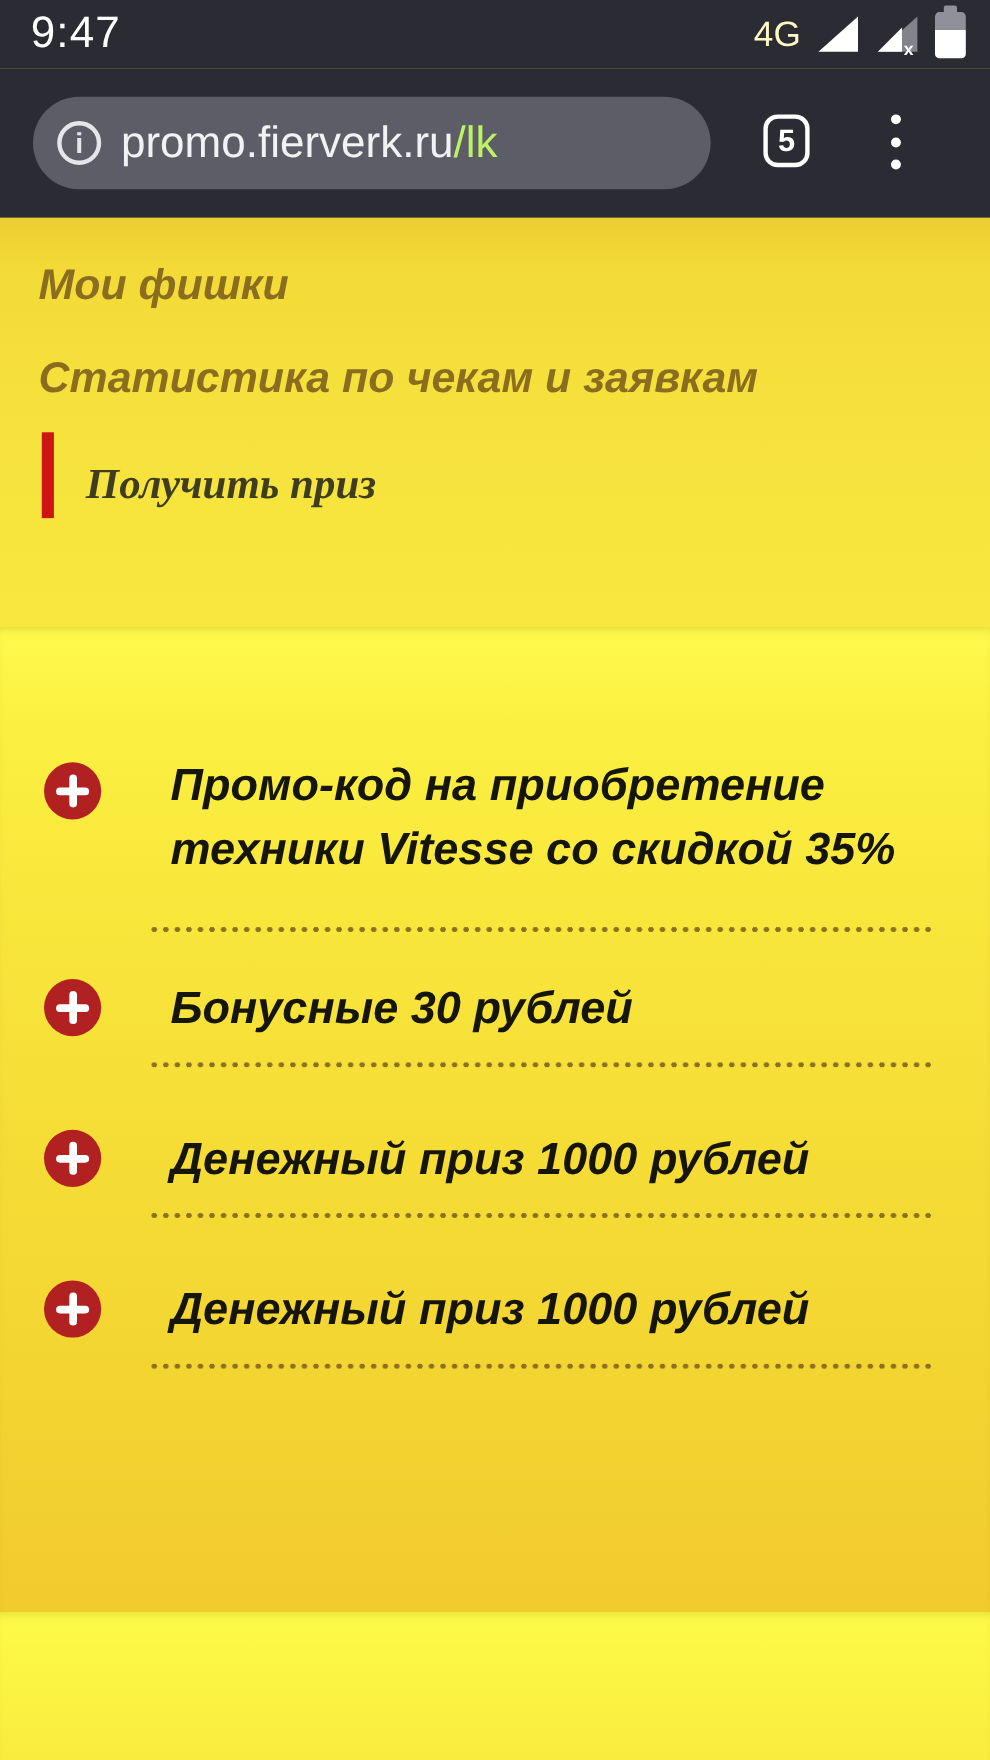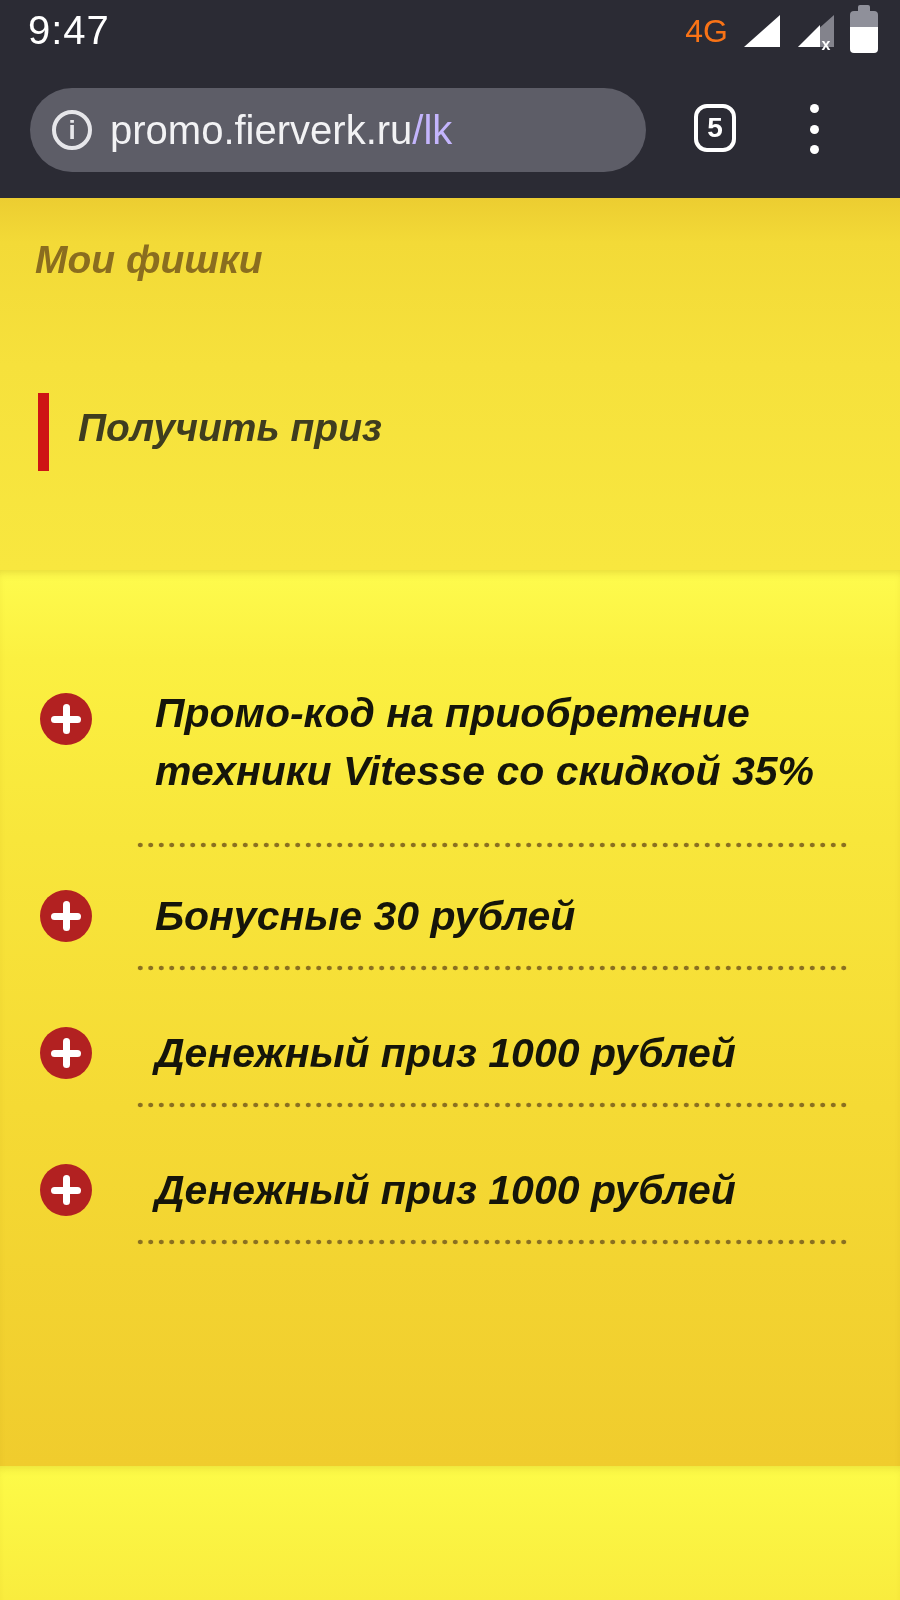--- a/index.html
+++ b/index.html
@@ -3,31 +3,31 @@
 <meta charset="utf-8">
 <style>
   html,body{margin:0;padding:0;}
   body{width:900px;height:1600px;font-family:"Liberation Sans",sans-serif;-webkit-font-smoothing:antialiased;}
   #screen{position:relative;width:900px;height:1600px;overflow:hidden;background:#f6e13c;padding-left:16px;}
 
   
   .status-bar{position:absolute;left:0;top:0;width:900px;height:62px;background:#2b2b34;}
   .status-time{position:absolute;left:28px;top:8px;font-size:40px;font-weight:500;color:#ffffff;letter-spacing:1px;}
   .status-right{position:absolute;right:22px;top:0;height:62px;display:flex;align-items:center;gap:14px;}
-  .net-type{font-size:32px;color:#f97316;font-weight:400;}
+  .net-type{font-size:32px;color:#fef9c3;font-weight:400;}
   .battery{position:relative;width:28px;height:42px;margin-top:2px;border-radius:4px;
     background:linear-gradient(to bottom,#8f909a 0%,#8f909a 38%,#ffffff 38%);}
   .battery::before{content:"";position:absolute;top:-6px;left:8px;width:12px;height:6px;background:#8f909a;border-radius:2px 2px 0 0;}
 
   
   .toolbar{position:absolute;left:0;top:62px;width:900px;height:136px;background:#2b2b34;}
   .url-pill{position:absolute;left:30px;top:26px;width:616px;height:84px;background:#5d5d67;border-radius:42px;display:flex;align-items:center;}
   .info-icon{margin-left:22px;width:40px;height:40px;border:4px solid #e6e6ea;border-radius:50%;box-sizing:border-box;display:flex;align-items:center;justify-content:center;color:#e6e6ea;font-size:26px;font-weight:700;font-style:normal;line-height:1;}
   .url-text{margin-left:18px;font-size:40px;color:#f2f2f4;white-space:nowrap;}
-  .url-path{color:#c4b5fd;}
+  .url-path{color:#bef264;}
   .tab-button{position:absolute;left:690px;top:38px;width:50px;height:56px;display:flex;align-items:center;justify-content:center;}
   .tab-box{width:42px;height:48px;border:4px solid #ffffff;border-radius:13px;box-sizing:border-box;display:flex;align-items:center;justify-content:center;color:#ffffff;font-size:28px;font-weight:700;}
   .menu-dots{position:absolute;left:800px;top:40px;width:28px;height:54px;display:flex;flex-direction:column;align-items:center;justify-content:space-between;padding:2px 0;box-sizing:border-box;}
   .menu-dots span{width:9px;height:9px;border-radius:50%;background:#ffffff;}
 
   
   .menu-section{position:absolute;left:0;top:198px;width:900px;height:372px;
     background:linear-gradient(to bottom,#eccd31 0%,#f3da37 12%,#f6e13c 45%,#f8e73f 100%);}
   .menu-item{position:absolute;left:35px;font-size:39px;font-style:italic;font-weight:600;color:#8a6d1f;white-space:nowrap;}
   .menu-item.active{left:78px;color:#3f3d1f;font-weight:700;}
@@ -91,22 +91,23 @@
     </div>
     <div class="menu-dots">
       <span></span>
       <span></span>
       <span></span>
     </div>
   </div>
 
   <div class="menu-section">
     <div class="menu-item" style="top:40px;">Мои фишки</div>
+    <div class="menu-item" style="top:124px;">Статистика по чекам и заявкам</div>
     <div class="active-bar"></div>
-    <div class="menu-item active" style="top:208px;">Получить приз</div>
+    <div class="menu-item active" style="top:220px;font-family:Liberation Serif, serif;">Получить приз</div>
   </div>
 
   <div class="prize-panel">
 
     <div class="prize-row">
       <div class="plus-button" style="top:123px;">
         <span class="plus-icon"></span>
       </div>
       <div class="prize-label" style="top:114px;">Промо-код на приобретение техники Vitesse со скидкой 35%</div>
       <div class="dotted" style="top:272px;"></div>

